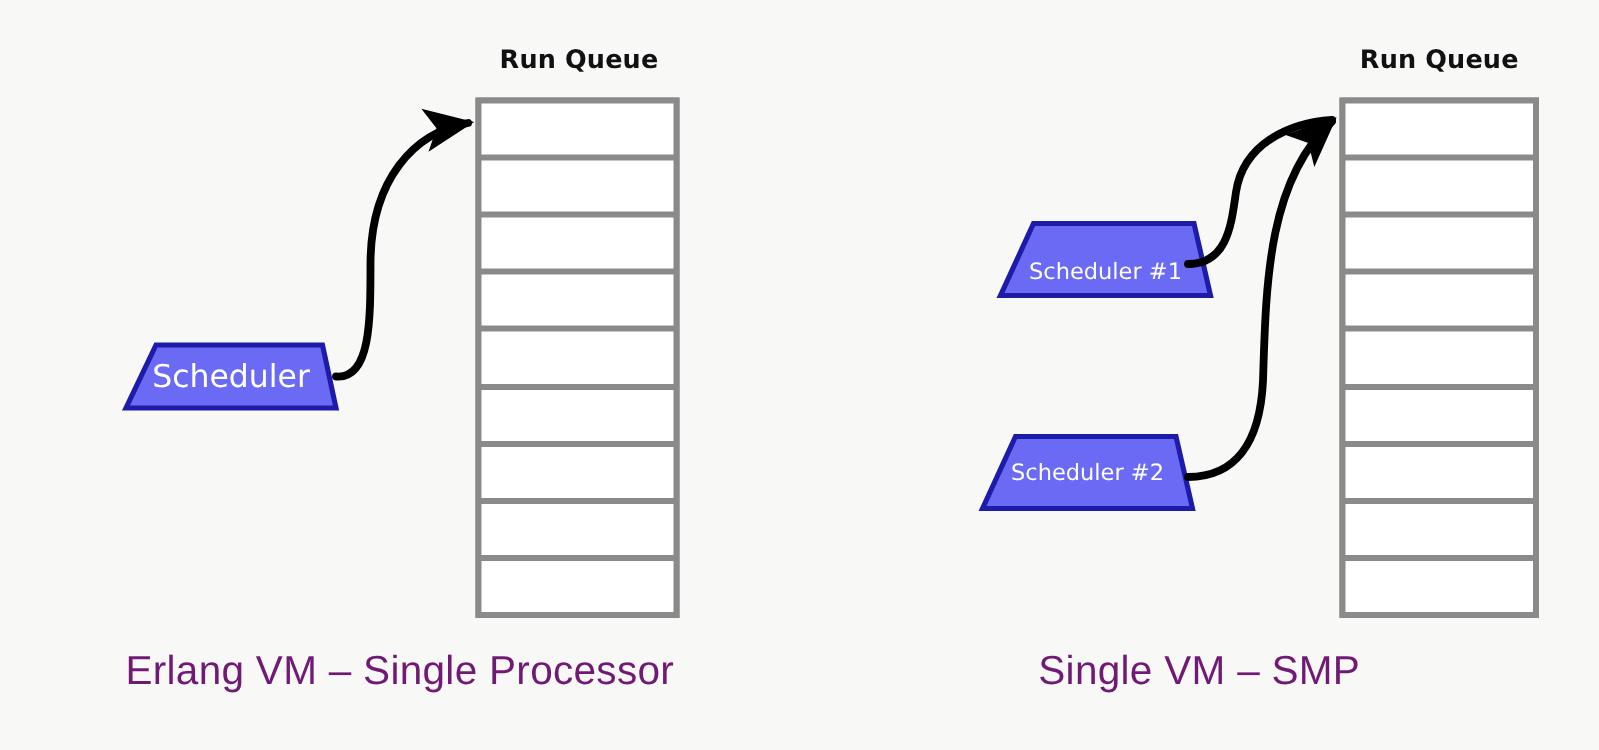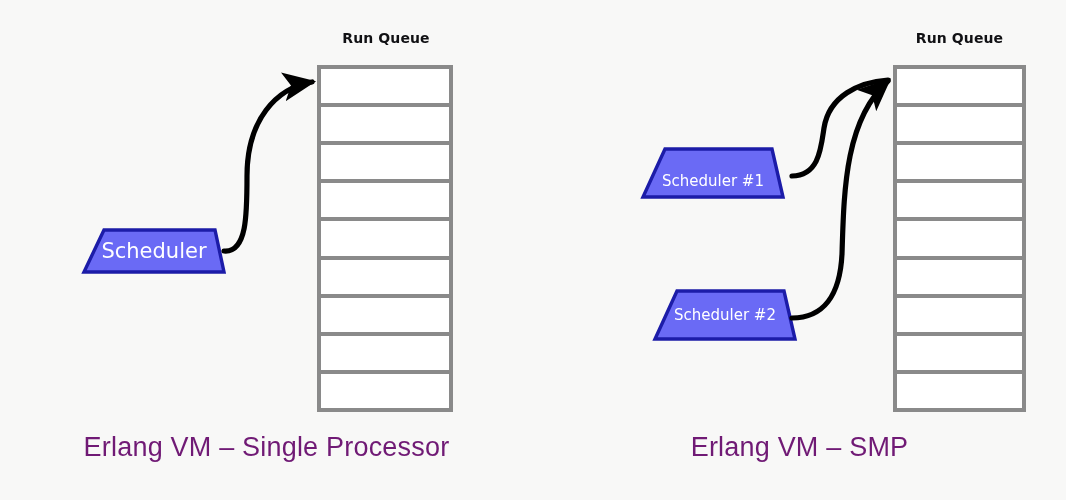--- a/index.html
+++ b/index.html
@@ -40,21 +40,21 @@
     gap: 4px;
   }
   .queue-cell {
     flex: 1 1 0;
     background: #ffffff;
     min-height: 0;
   }
   .queue-label {
     position: absolute;
     font-family: "DejaVu Sans", sans-serif;
-    font-size: 14px;
+    font-size: 17px;
     font-weight: bold;
     color: #111114;
     white-space: nowrap;
     letter-spacing: 0.1px;
   }
 
   
   .scheduler {
     position: absolute;
     display: flex;
@@ -150,21 +150,21 @@
       <div class="queue-cell"></div>
       <div class="queue-cell"></div>
       <div class="queue-cell"></div>
       <div class="queue-cell"></div>
       <div class="queue-cell"></div>
       <div class="queue-cell"></div>
       <div class="queue-cell"></div>
       <div class="queue-cell"></div>
     </div>
 
-    <div class="scheduler" style="left:108px; top:147px; width:144px; height:68px;">
+    <div class="scheduler" style="left:132px; top:147px; width:144px; height:68px;">
       <svg width="144" height="52" viewBox="0 0 144 52">
         <polygon points="24,2 131,2 142,50 2,50" fill="#6a6af5" stroke="#1c1ca8" stroke-width="3.4" stroke-linejoin="miter"></polygon>
       </svg>
       <span class="scheduler-label" style="font-size:15px;">Scheduler #1</span>
     </div>
 
     <div class="scheduler" style="left:120px; top:289px; width:144px; height:52px;">
       <svg width="144" height="52" viewBox="0 0 144 52">
         <polygon points="24,2 131,2 142,50 2,50" fill="#6a6af5" stroke="#1c1ca8" stroke-width="3.4" stroke-linejoin="miter"></polygon>
       </svg>
@@ -176,16 +176,16 @@
         <marker id="ah-smp" markerWidth="7" markerHeight="7" refX="5.6" refY="3.2" orient="auto" markerUnits="strokeWidth">
           <path d="M0,0.4 L6.4,3.2 L0,6 L1.5,3.2 Z" fill="#000000"></path>
         </marker>
       </defs>
 
       <path d="M 259 176 C 286 176, 288 148, 291 128 C 296 96, 326 82, 355 80" fill="none" stroke="#000000" stroke-width="5.2" stroke-linecap="round"></path>
 
       <path d="M 259 318 C 290 318, 307 296, 309 254 C 311 190, 312 120, 355 81" fill="none" stroke="#000000" stroke-width="5.2" stroke-linecap="round" marker-end="url(#ah-smp)"></path>
     </svg>
 
-    <div class="caption">Erlang VM – SMP</div>
+    <div class="caption">Single VM – SMP</div>
   </div>
 
 </div>
 
 </body></html>

